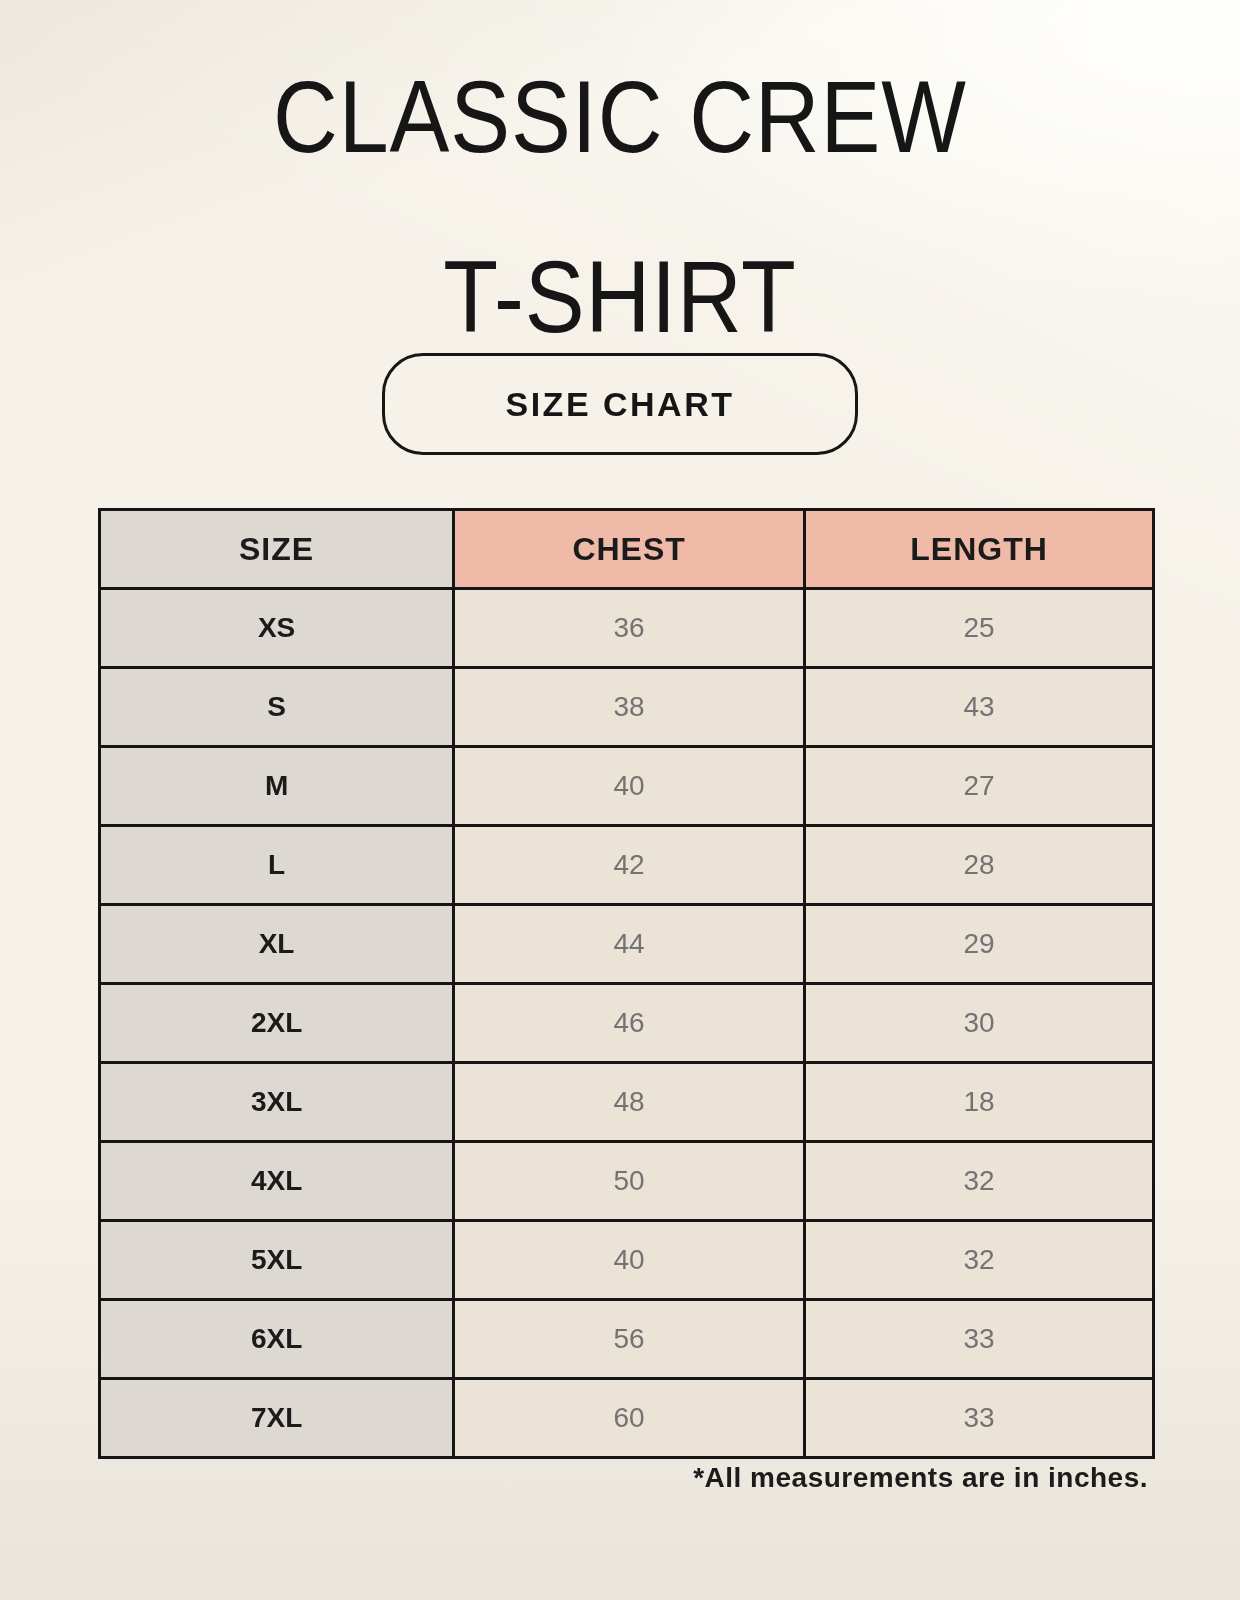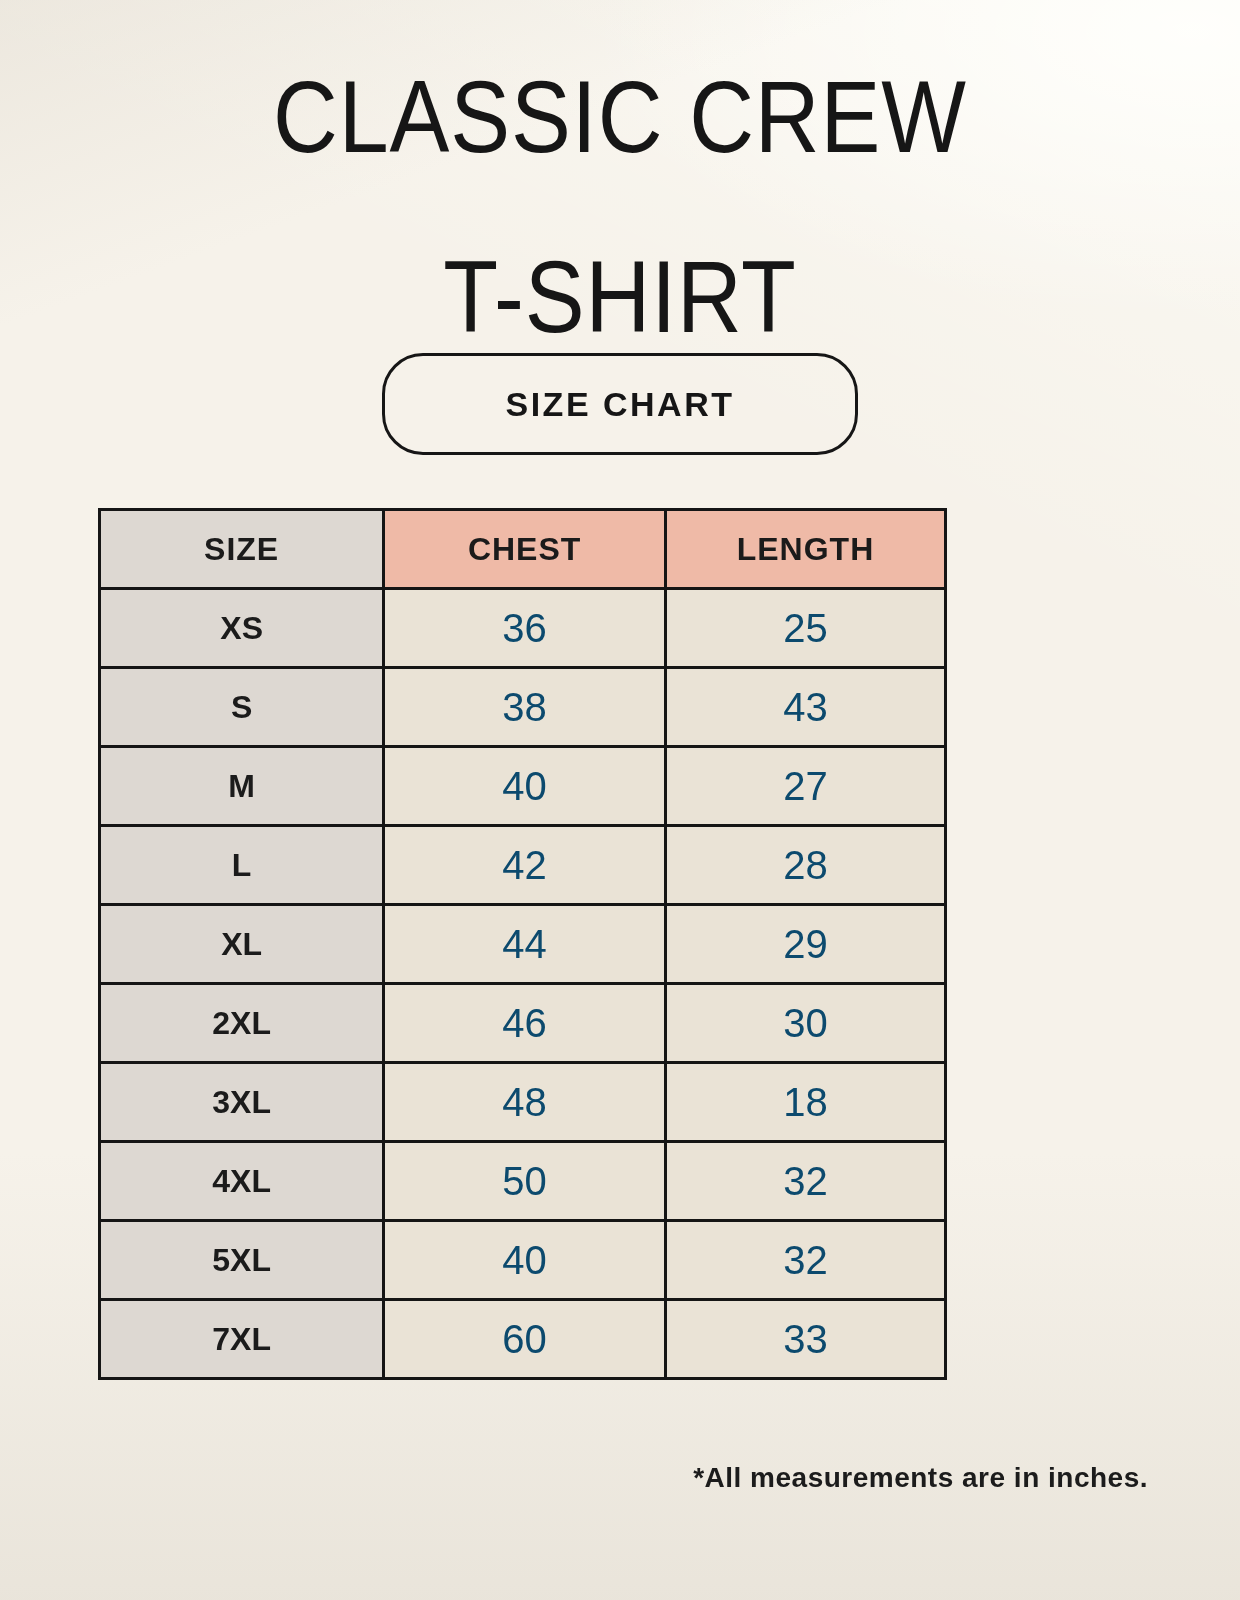--- a/index.html
+++ b/index.html
@@ -59,21 +59,21 @@
     font-weight:700;
     letter-spacing:2.5px;
     color:#161616;
     cursor:pointer;
   }
 
   .size-table{
     position:absolute;
     top:508px;
     left:98px;
-    width:849px;
+    width:1057px;
     border-collapse:collapse;
     table-layout:fixed;
   }
   .size-table th,
   .size-table td{
     border:3px solid var(--border);
     height:79px;
     text-align:center;
     vertical-align:middle;
   }
@@ -85,28 +85,28 @@
     font-size:32px;
     font-weight:700;
     letter-spacing:1px;
     background:var(--header-accent);
   }
   .size-table th.size-header{
     background:var(--size-column);
   }
   .size-table td.size-cell{
     background:var(--size-column);
-    font-size:32px;
+    font-size:28px;
     font-weight:700;
   }
   .size-table td.value-cell{
     background:var(--cell);
-    font-size:40px;
+    font-size:28px;
     font-weight:400;
-    color:#0c4a6e;
+    color:#737373;
   }
 
   .footnote{
     position:absolute;
     top:1462px;
     left:98px;
     width:1050px;
     text-align:right;
     font-size:28px;
     font-weight:700;
@@ -177,20 +177,25 @@
       <td class="size-cell">4XL</td>
       <td class="value-cell">50</td>
       <td class="value-cell">32</td>
     </tr>
     <tr>
       <td class="size-cell">5XL</td>
       <td class="value-cell">40</td>
       <td class="value-cell">32</td>
     </tr>
     <tr>
+      <td class="size-cell">6XL</td>
+      <td class="value-cell">56</td>
+      <td class="value-cell">33</td>
+    </tr>
+    <tr>
       <td class="size-cell">7XL</td>
       <td class="value-cell">60</td>
       <td class="value-cell">33</td>
     </tr>
   </tbody>
 </table>
 
 <div class="footnote">*All measurements are in inches.</div>
 
 </body></html>

